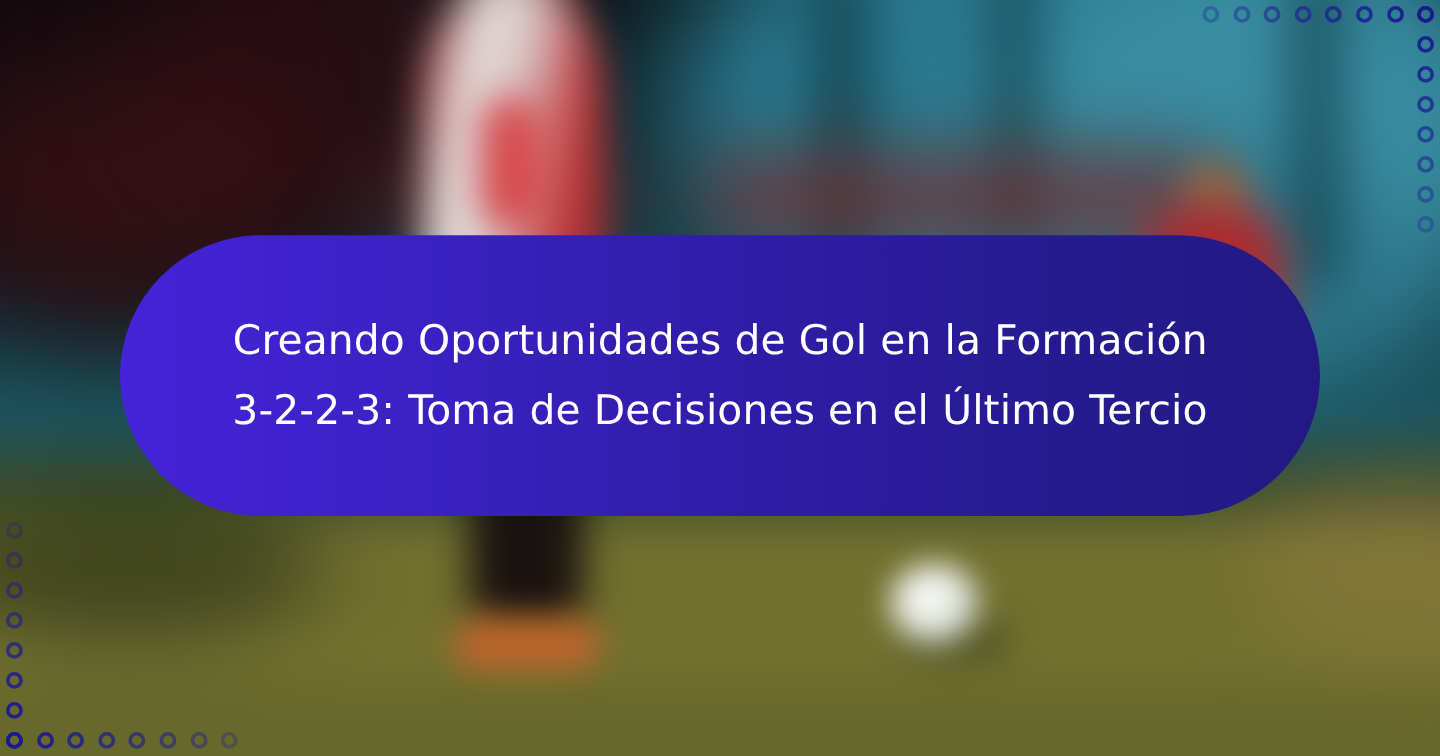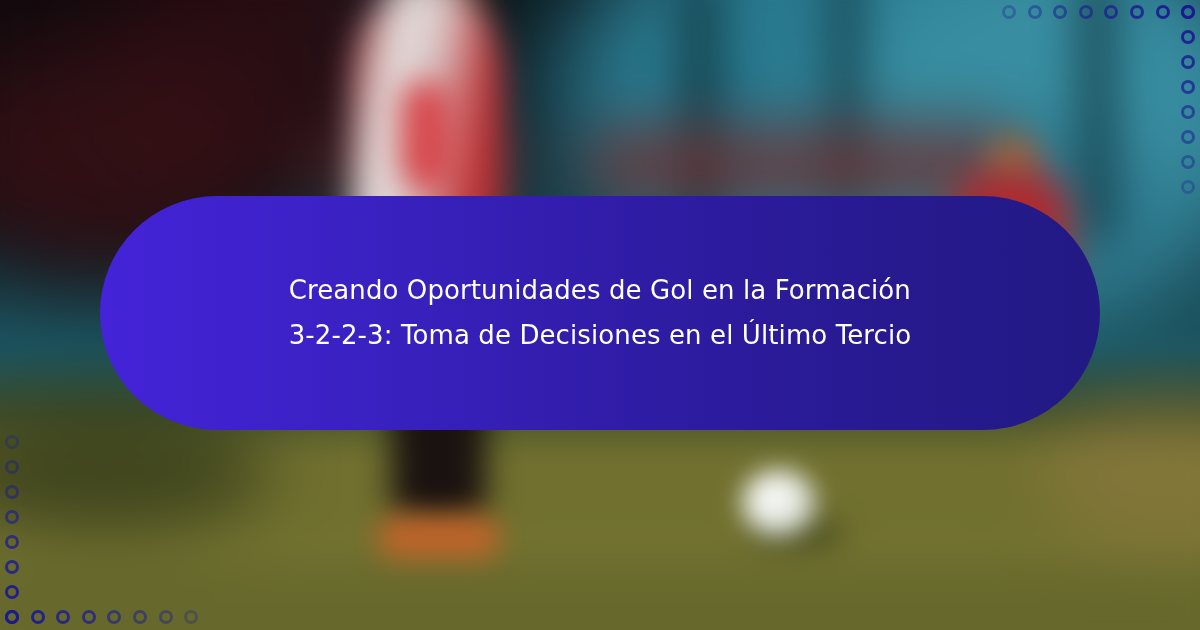--- a/index.html
+++ b/index.html
@@ -205,24 +205,24 @@
     display:flex;
     align-items:center;
     justify-content:center;
     flex-direction:column;
     padding:0 70px;
   }
 
   .title-text {
     color:#ffffff;
     font-family:"DejaVu Sans", "Liberation Sans", sans-serif;
-    font-size:26px;
+    font-size:34px;
     font-weight:400;
     line-height:1.72;
-    text-align:left;
+    text-align:right;
     letter-spacing:.1px;
     white-space:pre-line;
   }
 </style>
 </head>
 <body>
 
 <div class="stage">
 
   <div class="photo">

